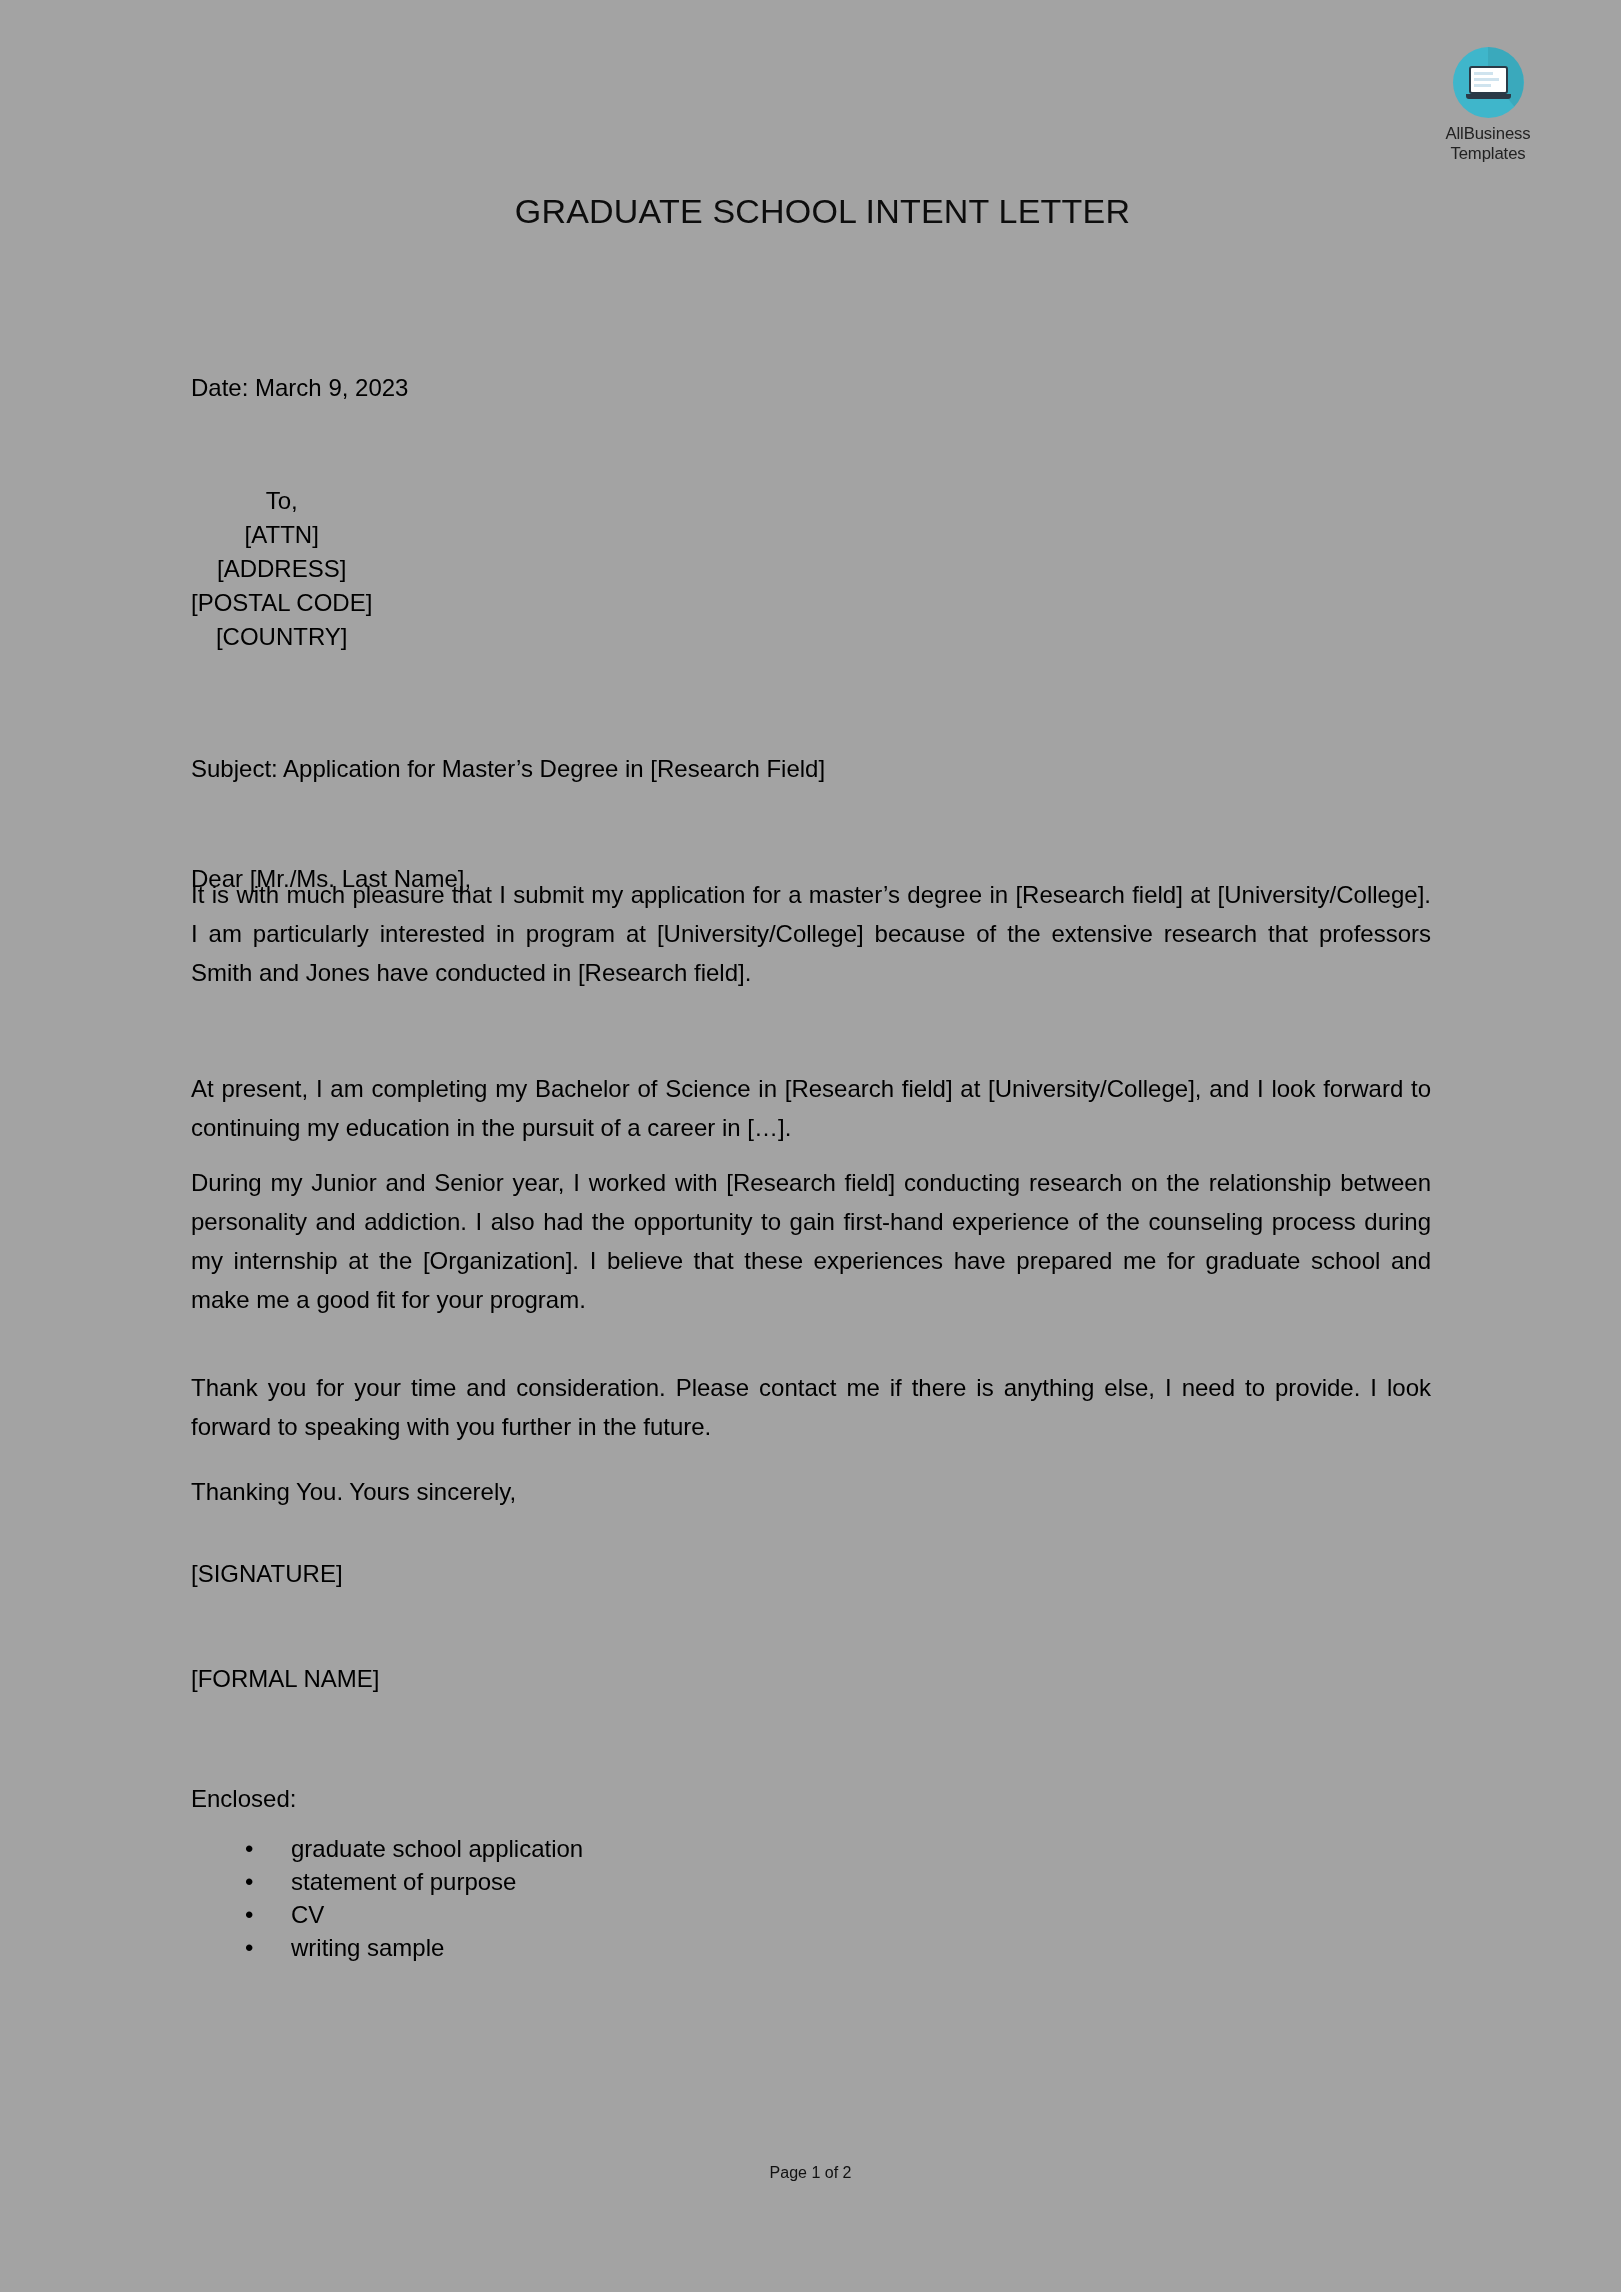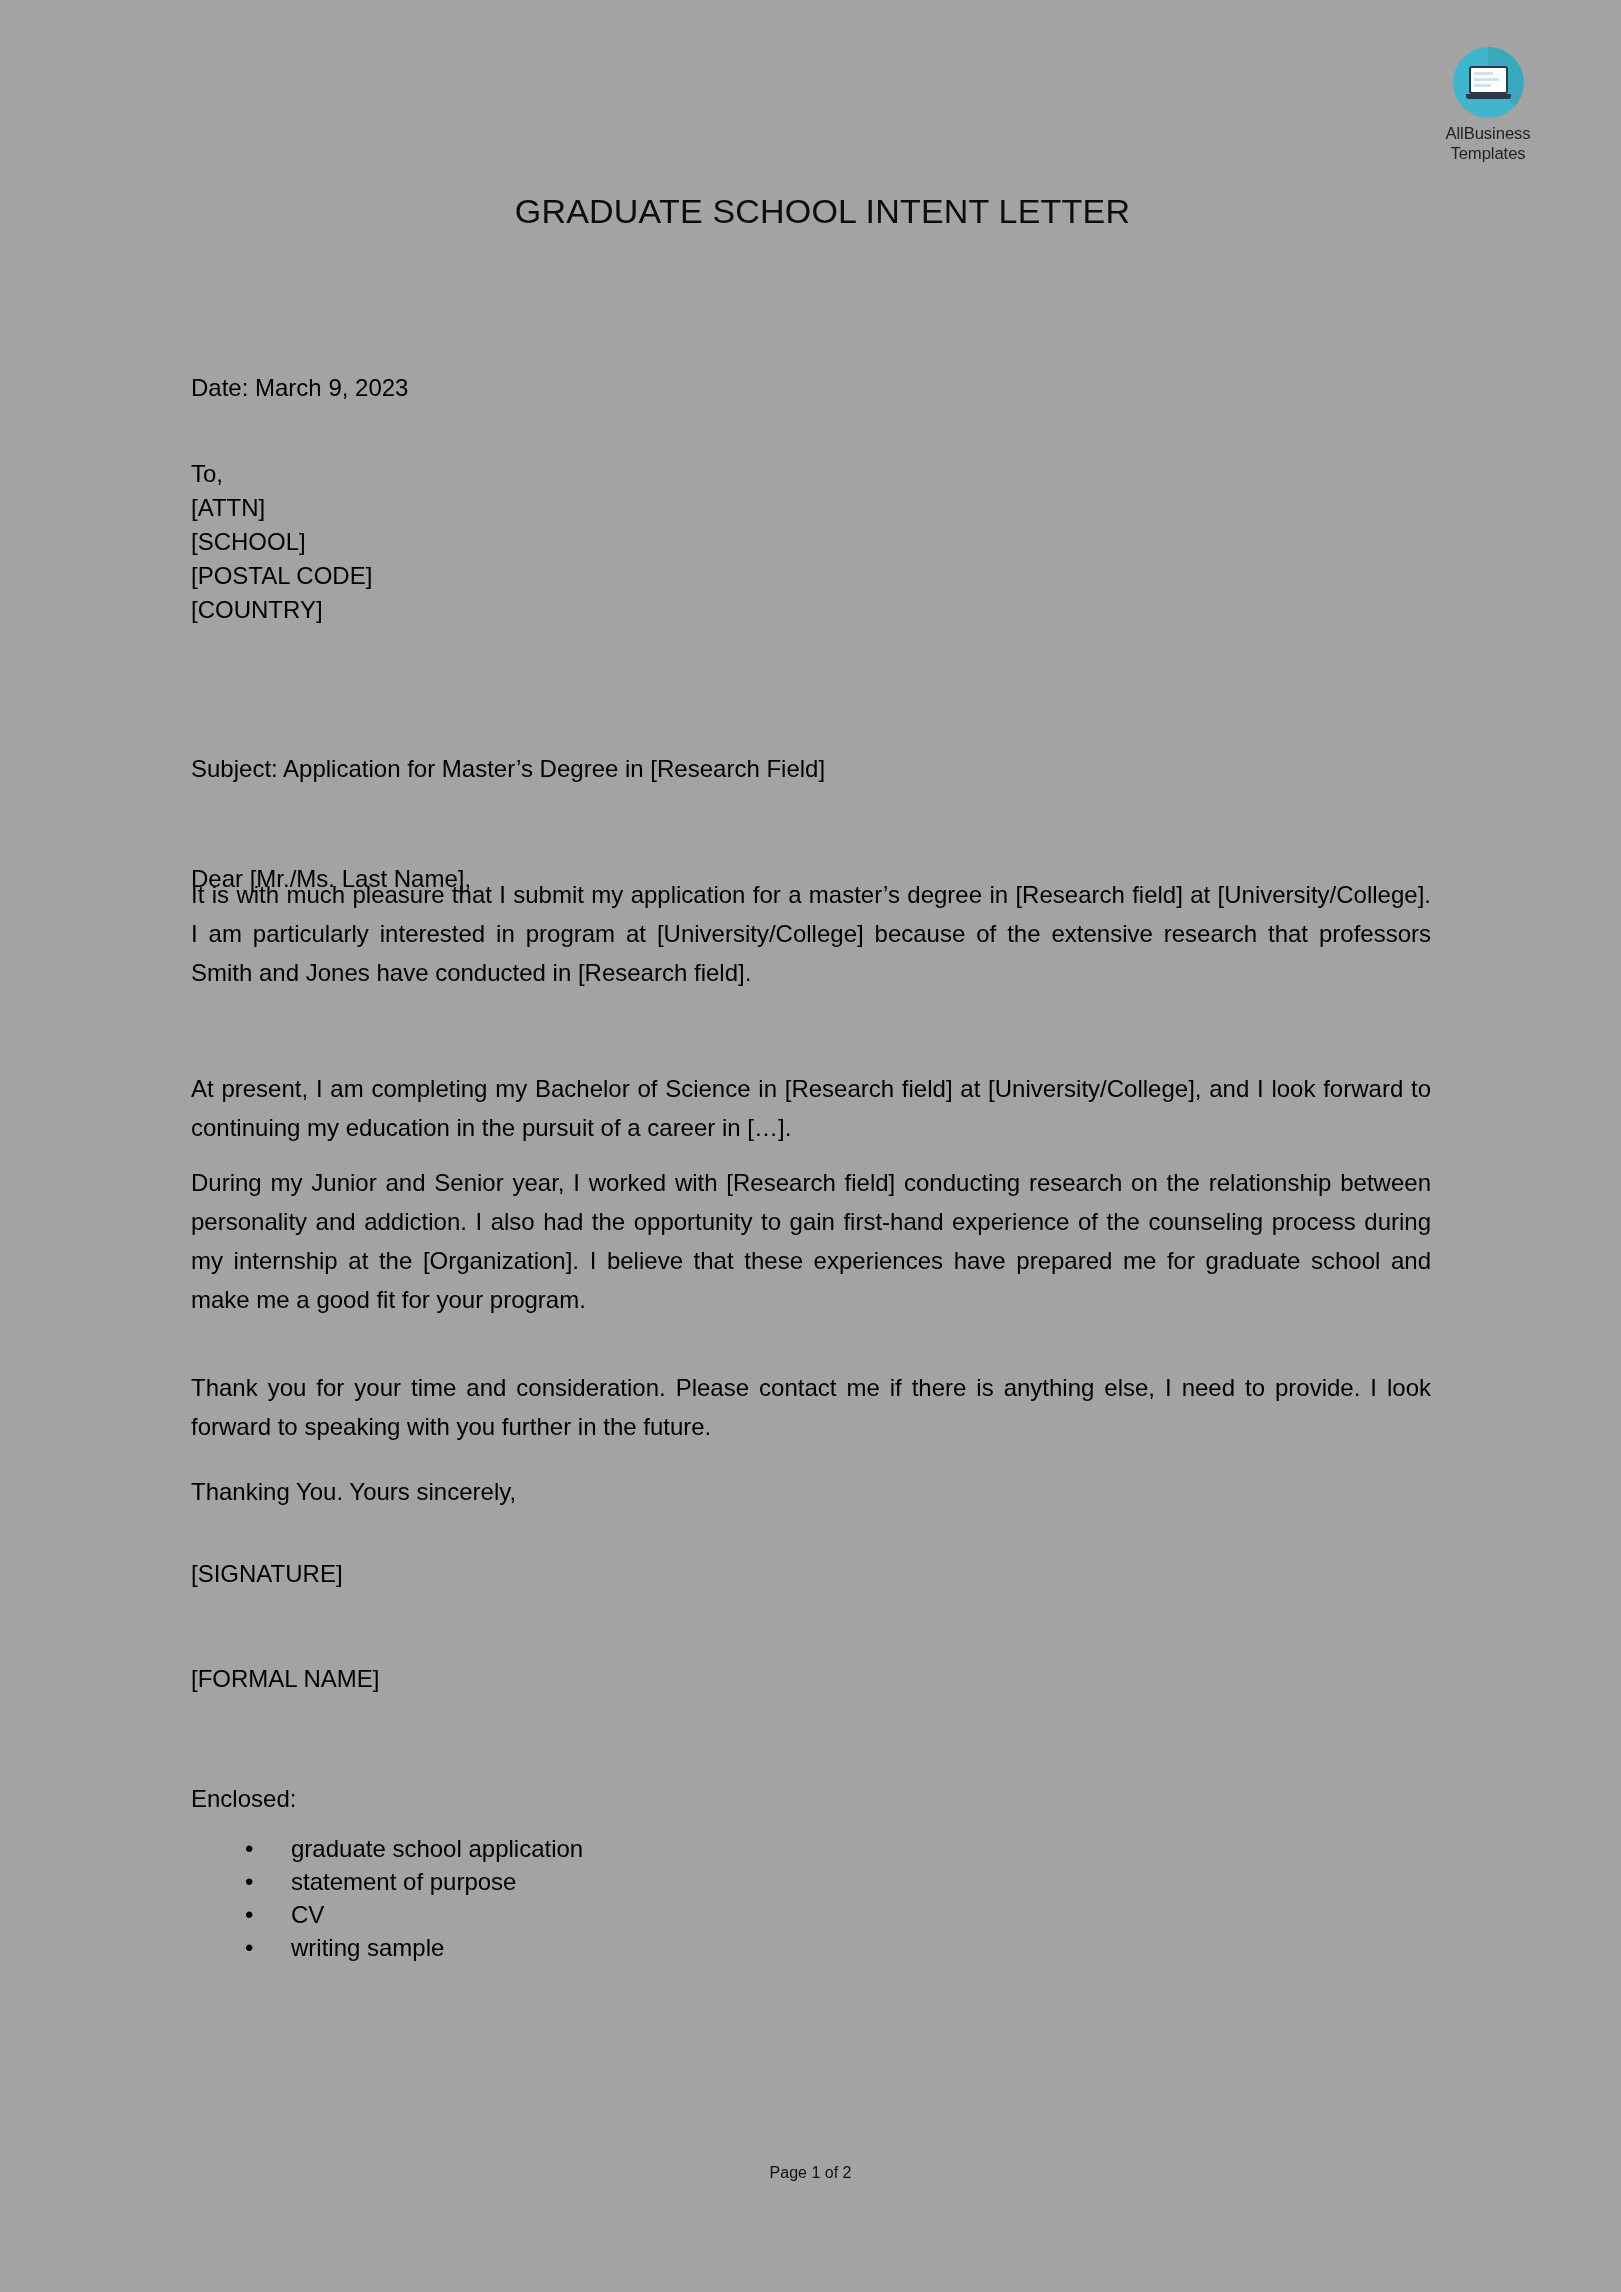--- a/index.html
+++ b/index.html
@@ -111,21 +111,21 @@
     position: absolute;
     left: 191px;
     top: 0;
     width: 1240px;
     font-size: 24px;
     line-height: 1.34;
     color: #000000;
   }
 
   .ln-date      { position: absolute; top: 372px; }
-  .addr-block   { position: absolute; top: 457px; line-height: 1.42; }
+  .addr-block   { position: absolute; top: 484px; line-height: 1.42; text-align: center; }
   .ln-subject   { position: absolute; top: 753px; }
   .ln-dear      { position: absolute; top: 863px; }
 
   .para {
     position: absolute;
     width: 1240px;
     text-align: justify;
     text-justify: inter-word;
     line-height: 1.62;
   }
@@ -198,21 +198,21 @@
 
   <div class="doc-title">GRADUATE SCHOOL INTENT LETTER</div>
 
   <div class="body-col">
 
     <div class="ln-date">Date: March 9, 2023</div>
 
     <div class="addr-block">
       <div>To,</div>
       <div>[ATTN]</div>
-      <div>[SCHOOL]</div>
+      <div>[ADDRESS]</div>
       <div>[POSTAL CODE]</div>
       <div>[COUNTRY]</div>
     </div>
 
     <div class="ln-subject">Subject: Application for Master’s Degree in [Research Field]</div>
 
     <div class="ln-dear">Dear [Mr./Ms. Last Name],</div>
 
     <div class="para p1">It is with much pleasure that I submit my application for a master’s degree in [Research field] at [University/College]. I am particularly interested in program at [University/College] because of the extensive research that professors Smith and Jones have conducted in [Research field].</div>
     <div class="para p2">At present, I am completing my Bachelor of Science in [Research field] at [University/College], and I look forward to continuing my education in the pursuit of a career in […].</div>

